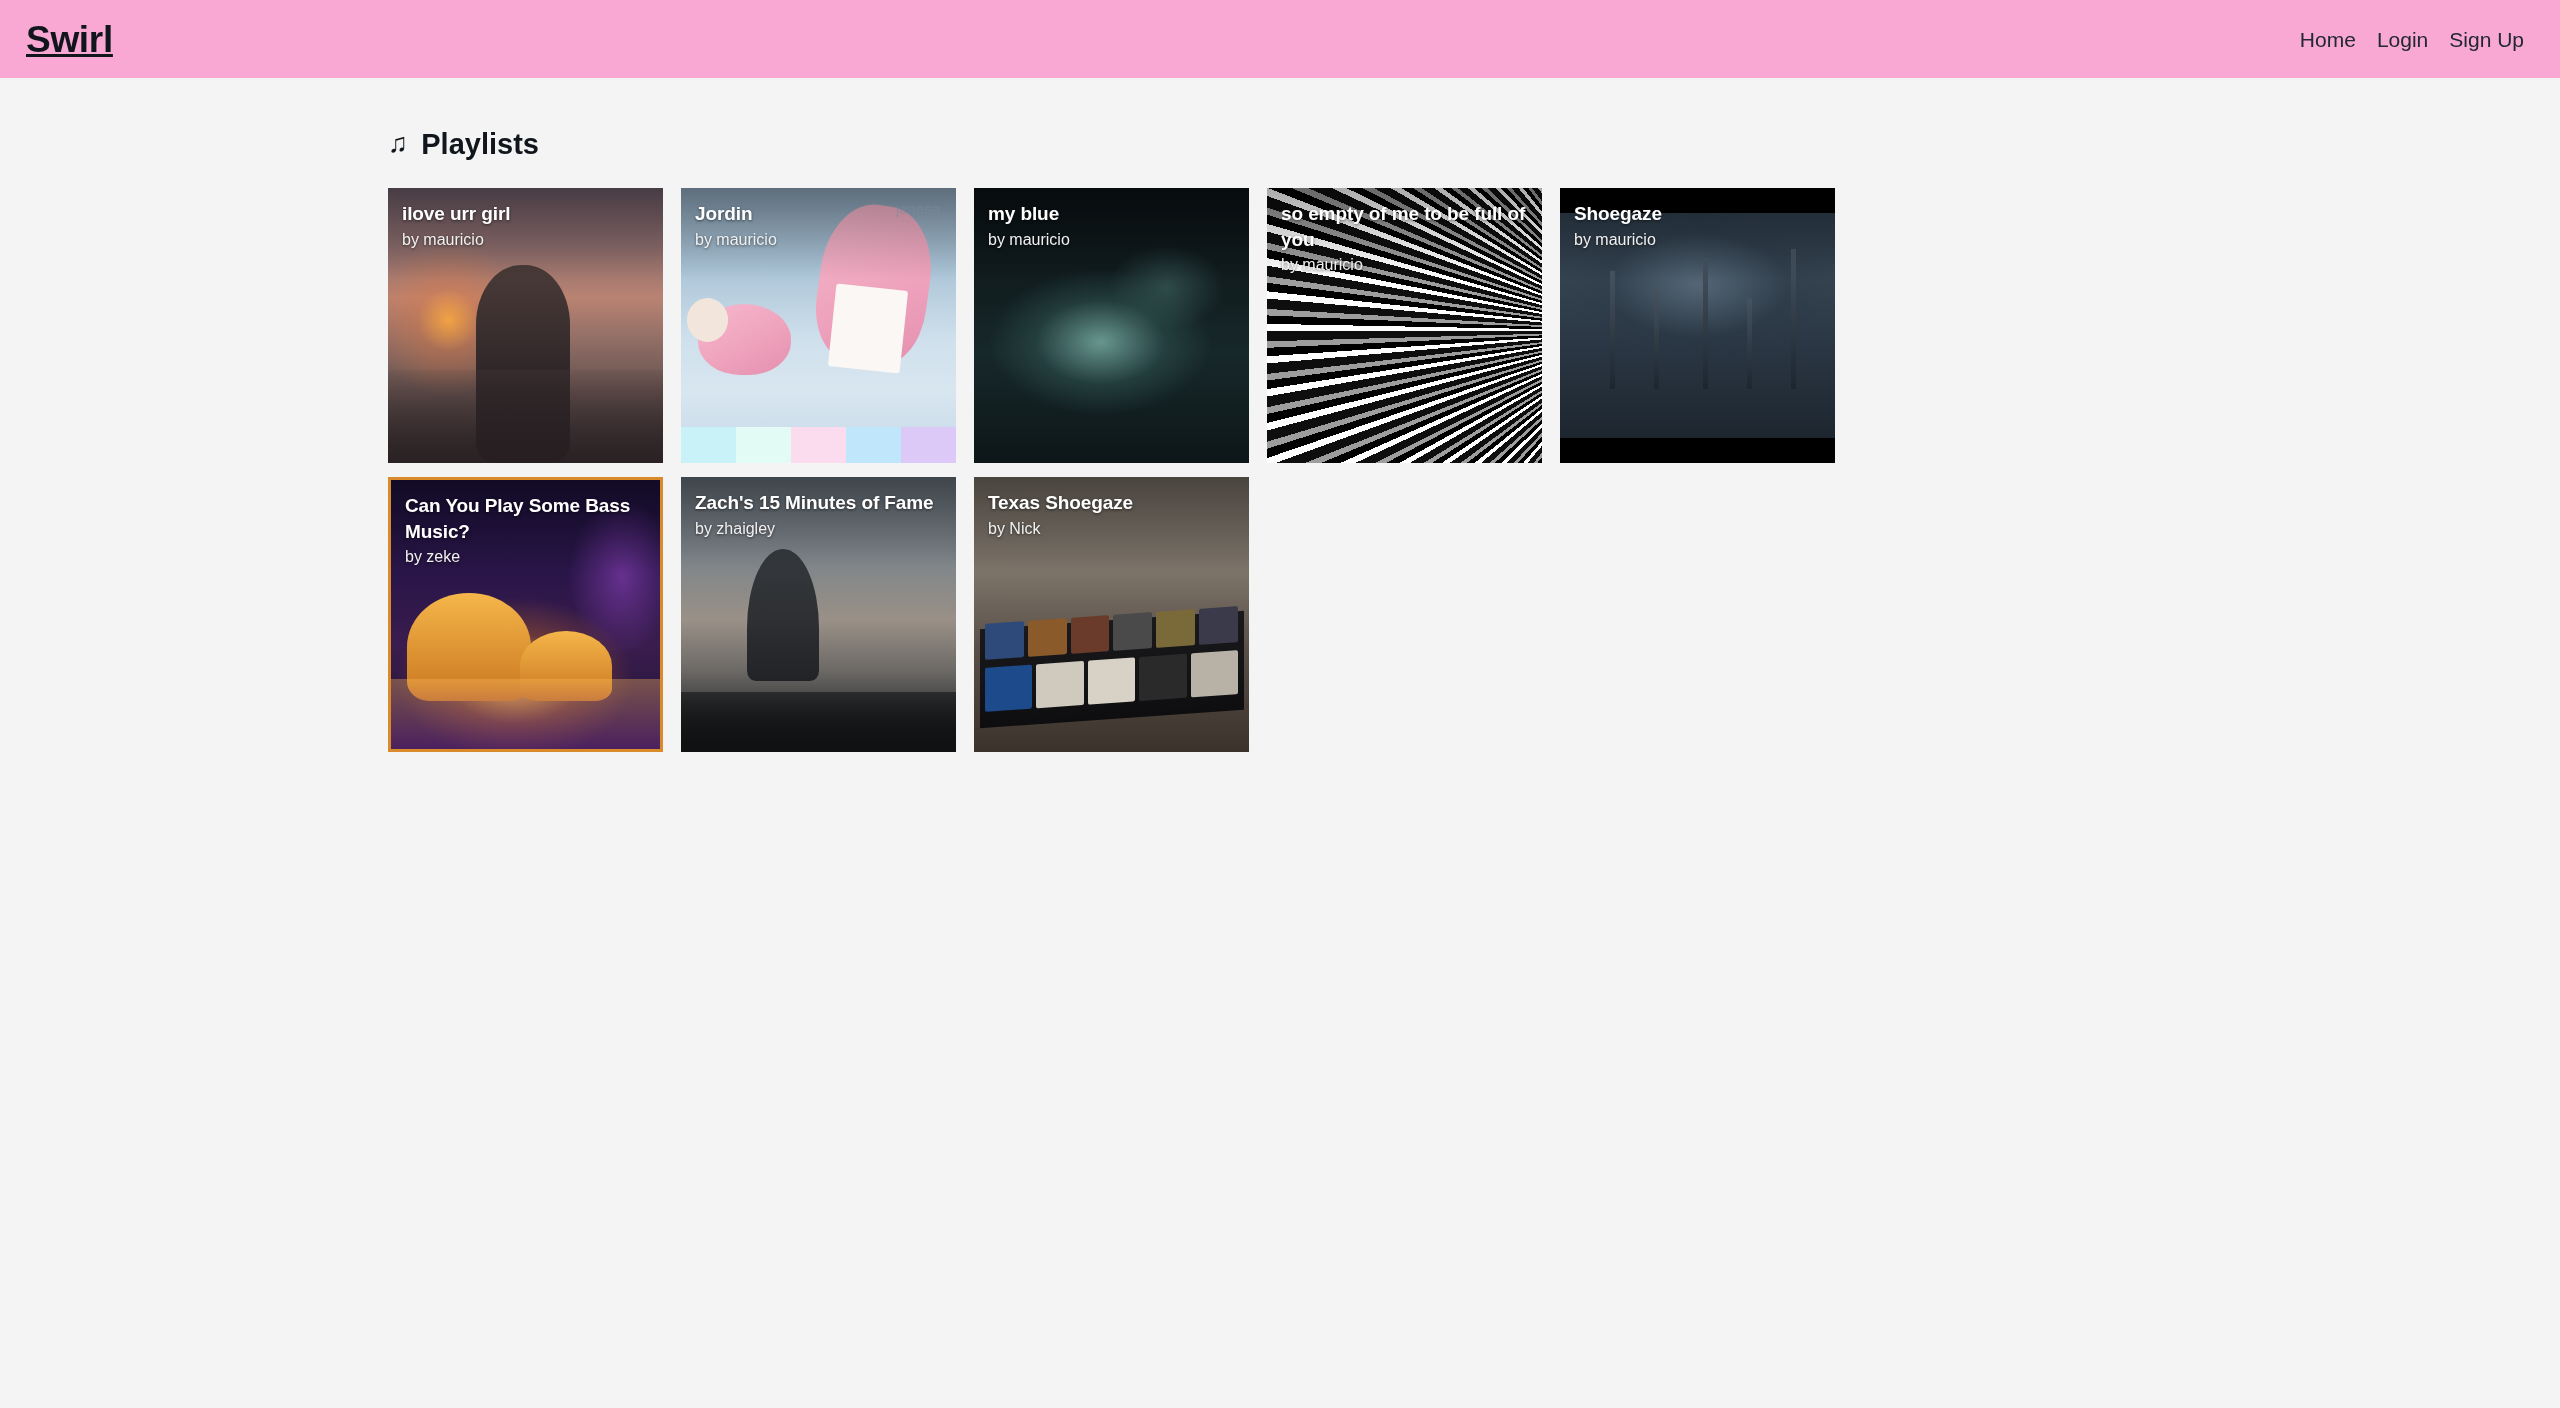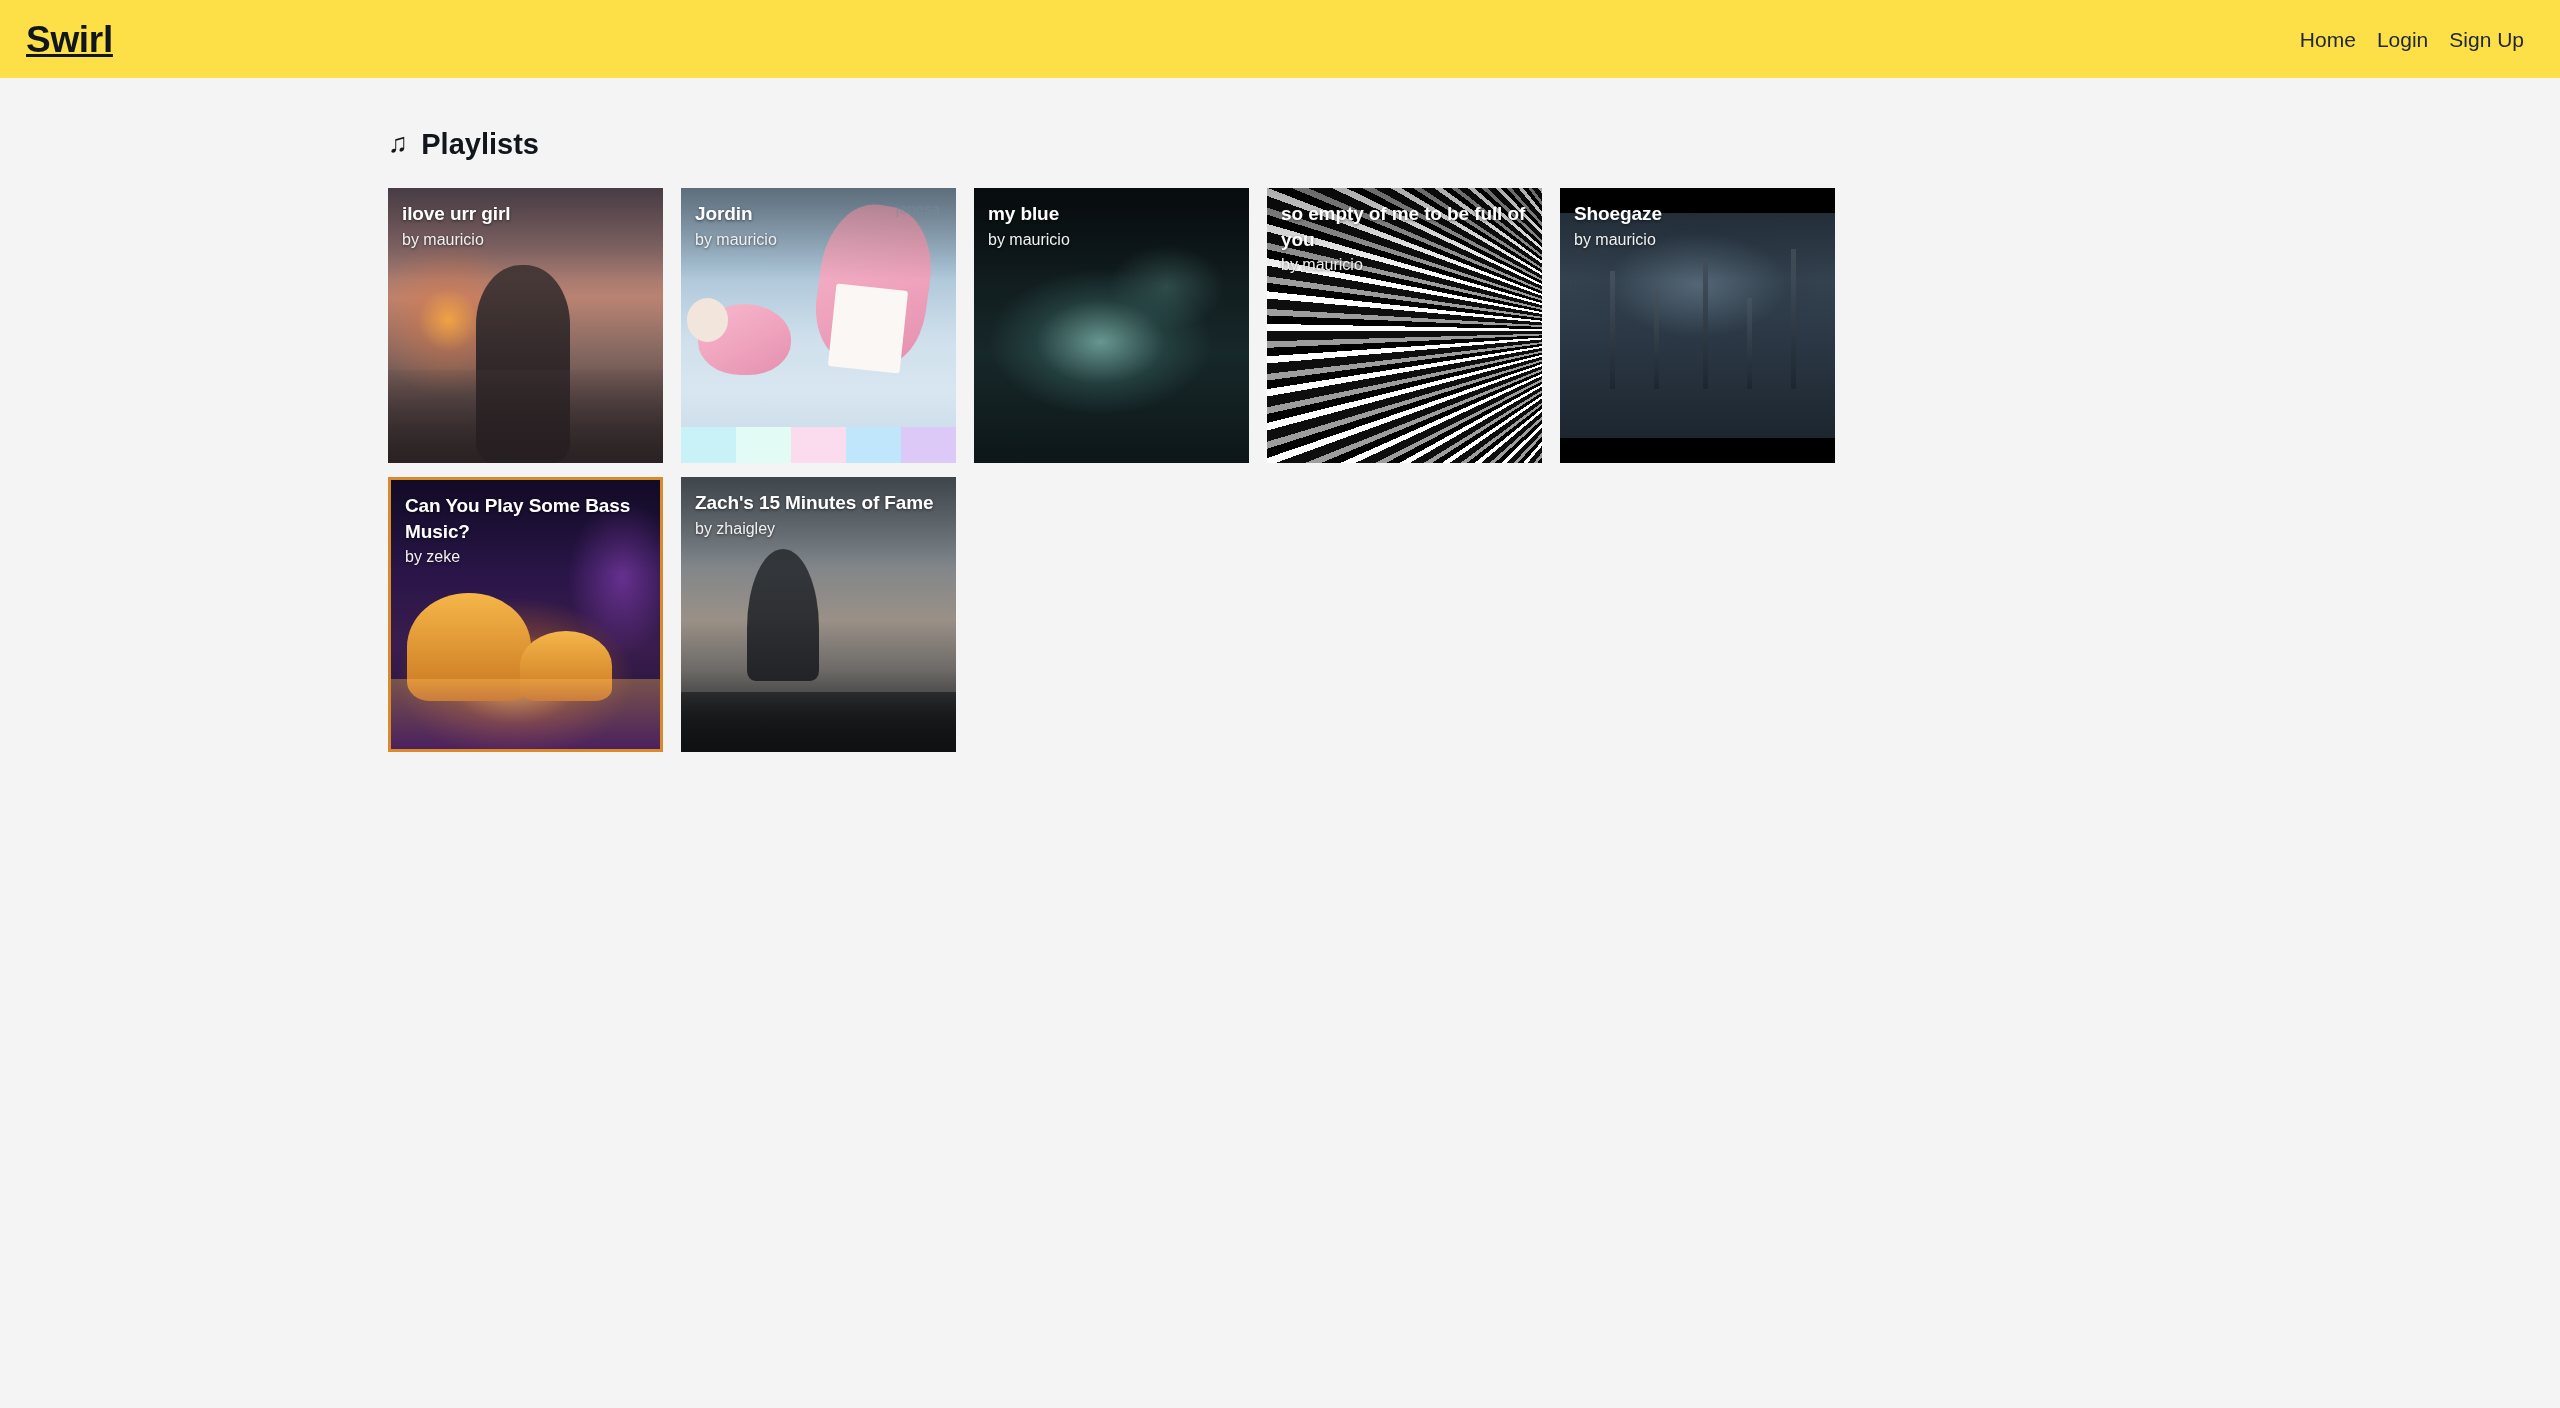--- a/index.html
+++ b/index.html
@@ -9,21 +9,21 @@
     height: 1408px;
     background: #f4f4f4;
     font-family: "Liberation Sans", sans-serif;
     overflow: hidden;
   }
 
   
   .navbar {
     position: relative;
     height: 78px;
-    background: #fde047;
+    background: #f9a8d4;
     display: flex;
     align-items: center;
     justify-content: space-between;
     padding: 0 36px 0 26px;
   }
   .brand {
     font-size: 37px;
     font-weight: bold;
     color: #11161c;
     letter-spacing: -0.3px;
@@ -508,15 +508,42 @@
         <div class="art-bay"></div>
       </div>
       <div class="card-scrim"></div>
       <div class="card-meta">
         <div class="card-title">Zach's 15 Minutes of Fame</div>
         <div class="card-author">by zhaigley</div>
       </div>
     </div>
 
 
+    <div class="card">
+      <div class="card-art">
+        <div class="art-pedals">
+          <span class="board"></span>
+          <span class="row1">
+            <i class="pedal" style="background:#2e4a7a"></i>
+            <i class="pedal" style="background:#8a5a2a"></i>
+            <i class="pedal" style="background:#6a3a2a"></i>
+            <i class="pedal" style="background:#4a4a4a"></i>
+            <i class="pedal" style="background:#7a6a3a"></i>
+            <i class="pedal" style="background:#3a3a4a"></i>
+          </span>
+          <span class="row2">
+            <i class="pedal" style="background:#1d4a8a"></i>
+            <i class="pedal" style="background:#cfc9be"></i>
+            <i class="pedal" style="background:#d8d2c6"></i>
+            <i class="pedal" style="background:#2a2a2a"></i>
+            <i class="pedal" style="background:#b8b2a6"></i>
+          </span>
+        </div>
+      </div>
+      <div class="card-scrim"></div>
+      <div class="card-meta">
+        <div class="card-title">Texas Shoegaze</div>
+        <div class="card-author">by Nick</div>
+      </div>
+    </div>
 
   </div>
 </div>
 
 </body></html>

